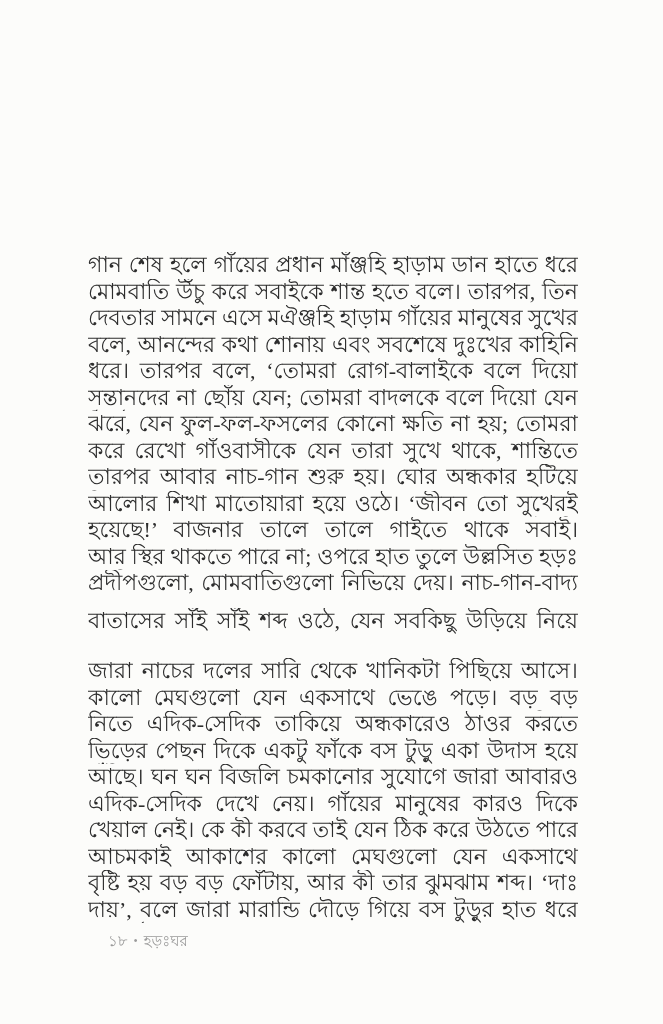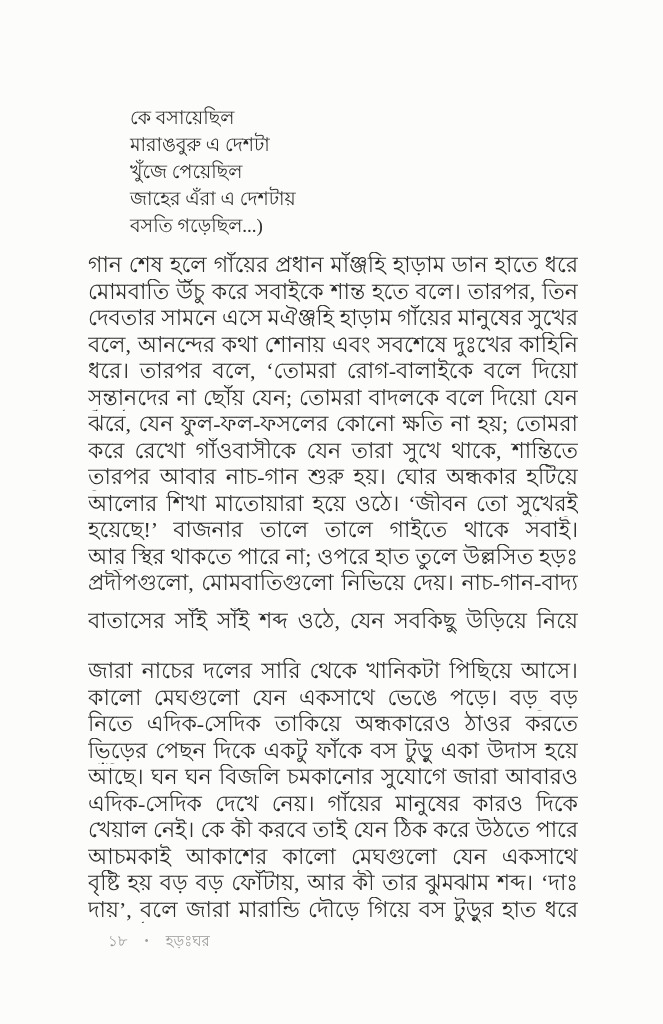--- a/index.html
+++ b/index.html
@@ -52,39 +52,32 @@
   }
   .footer {
     position: absolute;
     left: 108px;
     top: 930px;
     font-size: 15px;
     line-height: 22px;
     color: #9b9b9b;
     display: flex;
     align-items: flex-end;
-    gap: 17px;
+    gap: 6px;
   }
   .footer .bullet {
     font-size: 12px;
     line-height: 22px;
   }
 </style>
 </head>
 <body>
 
 <div class="page">
 
-  <div class="poem">
-      <div class="line">কে বসায়েছিল</div>
-      <div class="line">মারাঙবুরু এ দেশটা</div>
-      <div class="line">খুঁজে পেয়েছিল</div>
-      <div class="line">জাহের এঁরা এ দেশটায়</div>
-      <div class="line">বসতি গড়েছিল...)</div>
-    </div>
 
   <div class="para para-1">
       <div class="line">গান শেষ হলে গাঁয়ের প্রধান মাঁঞ্জহি হাড়াম ডান হাতে ধরে থাকা</div>
       <div class="line">মোমবাতি উঁচু করে সবাইকে শান্ত হতে বলে। তারপর, তিন</div>
       <div class="line">দেবতার সামনে এসে মঐঞ্জহি হাড়াম গাঁয়ের মানুষের সুখের গল্প</div>
       <div class="line">বলে, আনন্দের কথা শোনায় এবং সবশেষে দুঃখের কাহিনি তুলে</div>
       <div class="line">ধরে। তারপর বলে, ‘তোমরা রোগ-বালাইকে বলে দিয়ো আমাদের</div>
       <div class="line">সন্তানদের না ছোঁয় যেন; তোমরা বাদলকে বলে দিয়ো যেন ঠিকঠাক</div>
       <div class="line">ঝরে, যেন ফুল-ফল-ফসলের কোনো ক্ষতি না হয়; তোমরা দেখভাল</div>
       <div class="line">করে রেখো গাঁওবাসীকে যেন তারা সুখে থাকে, শান্তিতে থাকে।’</div>

